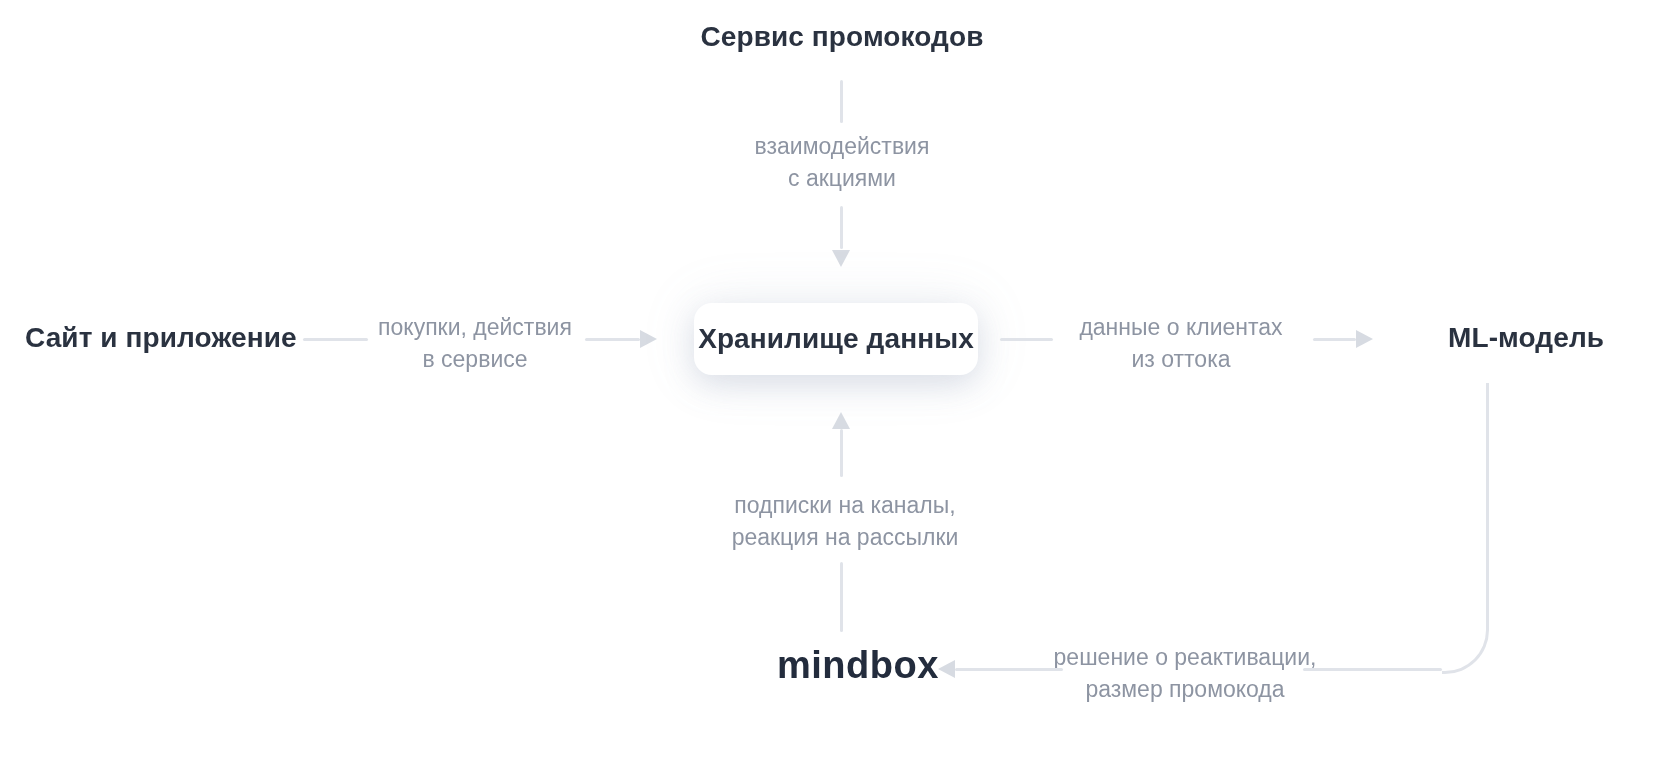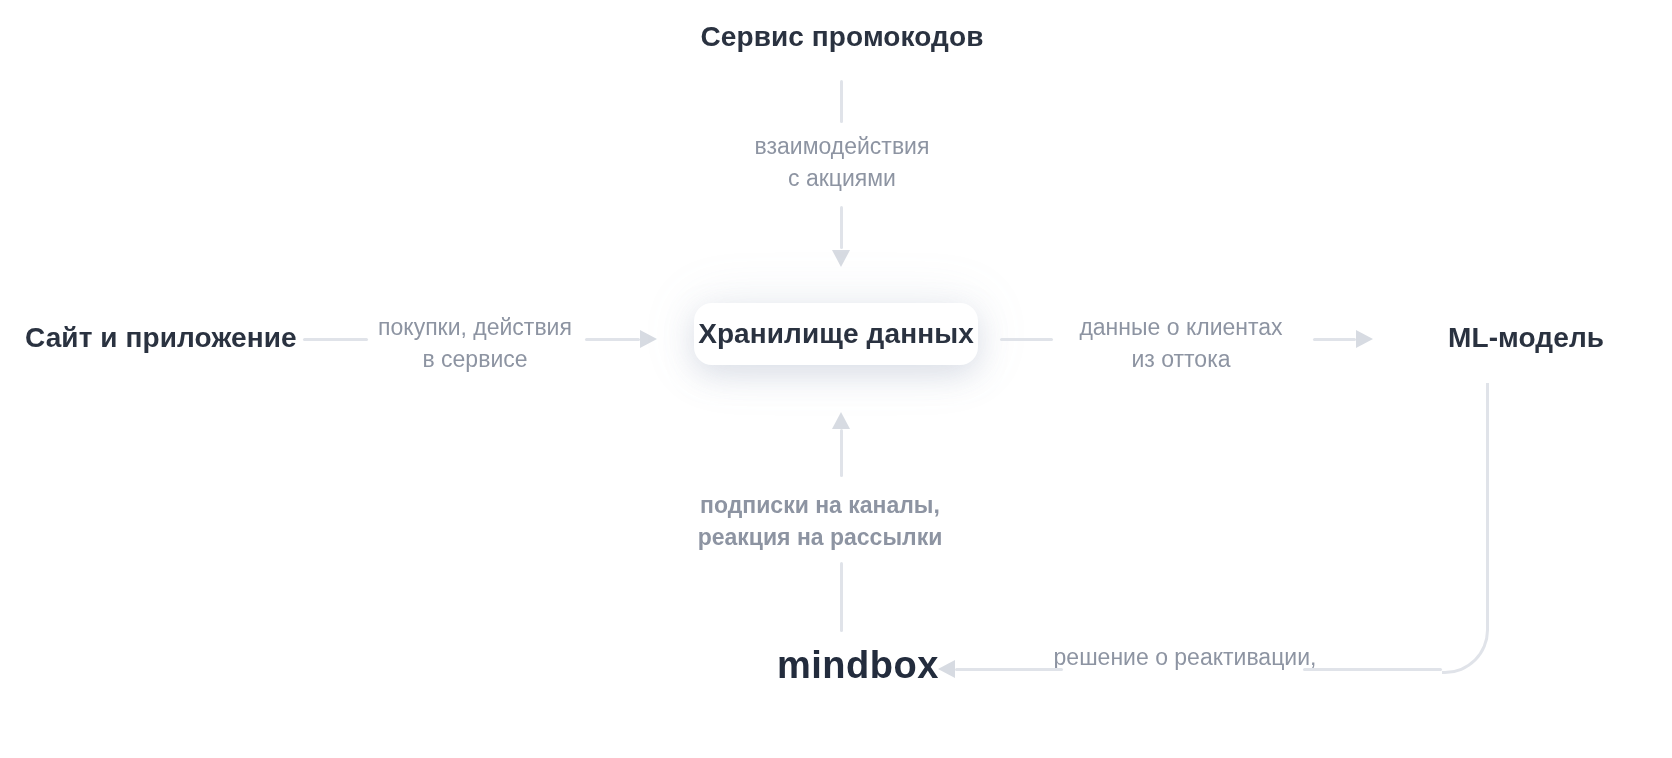--- a/index.html
+++ b/index.html
@@ -28,21 +28,21 @@
   .edge-label span{display:block;}
   .vline{position:absolute;width:3px;background:#e0e3e9;border-radius:2px;}
   .hline{position:absolute;height:3px;background:#e0e3e9;border-radius:2px;}
   .arrowhead{position:absolute;width:0;height:0;}
   .arrow-down{border-left:9px solid transparent;border-right:9px solid transparent;border-top:17px solid #d7dbe2;}
   .arrow-up{border-left:9px solid transparent;border-right:9px solid transparent;border-bottom:17px solid #d7dbe2;}
   .arrow-right{border-top:9px solid transparent;border-bottom:9px solid transparent;border-left:17px solid #d7dbe2;}
   .arrow-left{border-top:9px solid transparent;border-bottom:9px solid transparent;border-right:17px solid #d7dbe2;}
   #storage-box{
     position:absolute;
-    left:694px;top:303px;width:284px;height:62px;
+    left:694px;top:303px;width:284px;height:72px;
     background:#ffffff;
     border-radius:18px;
     box-shadow:0 10px 30px rgba(140,152,178,0.25), 0 0 55px rgba(140,152,178,0.13);
     display:flex;align-items:center;justify-content:center;
   }
   #storage-box .node-title{position:static;}
   #curve-ml-to-bottom{
     position:absolute;
     left:1442px;top:383px;width:44px;height:288px;
     border-right:3px solid #e0e3e9;
@@ -93,27 +93,28 @@
   </div>
   <div class="hline" style="left:1313px;top:338px;width:43px;"></div>
   <div class="arrowhead arrow-right" style="left:1356px;top:330px;"></div>
 
   <div class="node-title" style="left:1448px;top:322px;">ML-модель</div>
 
   <div id="curve-ml-to-bottom"></div>
   <div class="hline" style="left:1303px;top:668px;width:139px;"></div>
   <div class="edge-label" style="left:1035px;top:641px;">
     <span>решение о реактивации,</span>
+    <span>размер промокода</span>
   </div>
   <div class="hline" style="left:955px;top:668px;width:108px;"></div>
   <div class="arrowhead arrow-left" style="left:938px;top:660px;"></div>
 
   <div class="arrowhead arrow-up" style="left:832px;top:412px;"></div>
   <div class="vline" style="left:840px;top:429px;height:48px;"></div>
-  <div class="edge-label" style="left:670px;top:489px;font-weight:bold;">
+  <div class="edge-label" style="left:695px;top:489px;">
     <span>подписки на каналы,</span>
     <span>реакция на рассылки</span>
   </div>
   <div class="vline" style="left:840px;top:562px;height:70px;"></div>
 
   <div id="mindbox-logo">mindbox</div>
 
 </div>
 
 </body></html>

